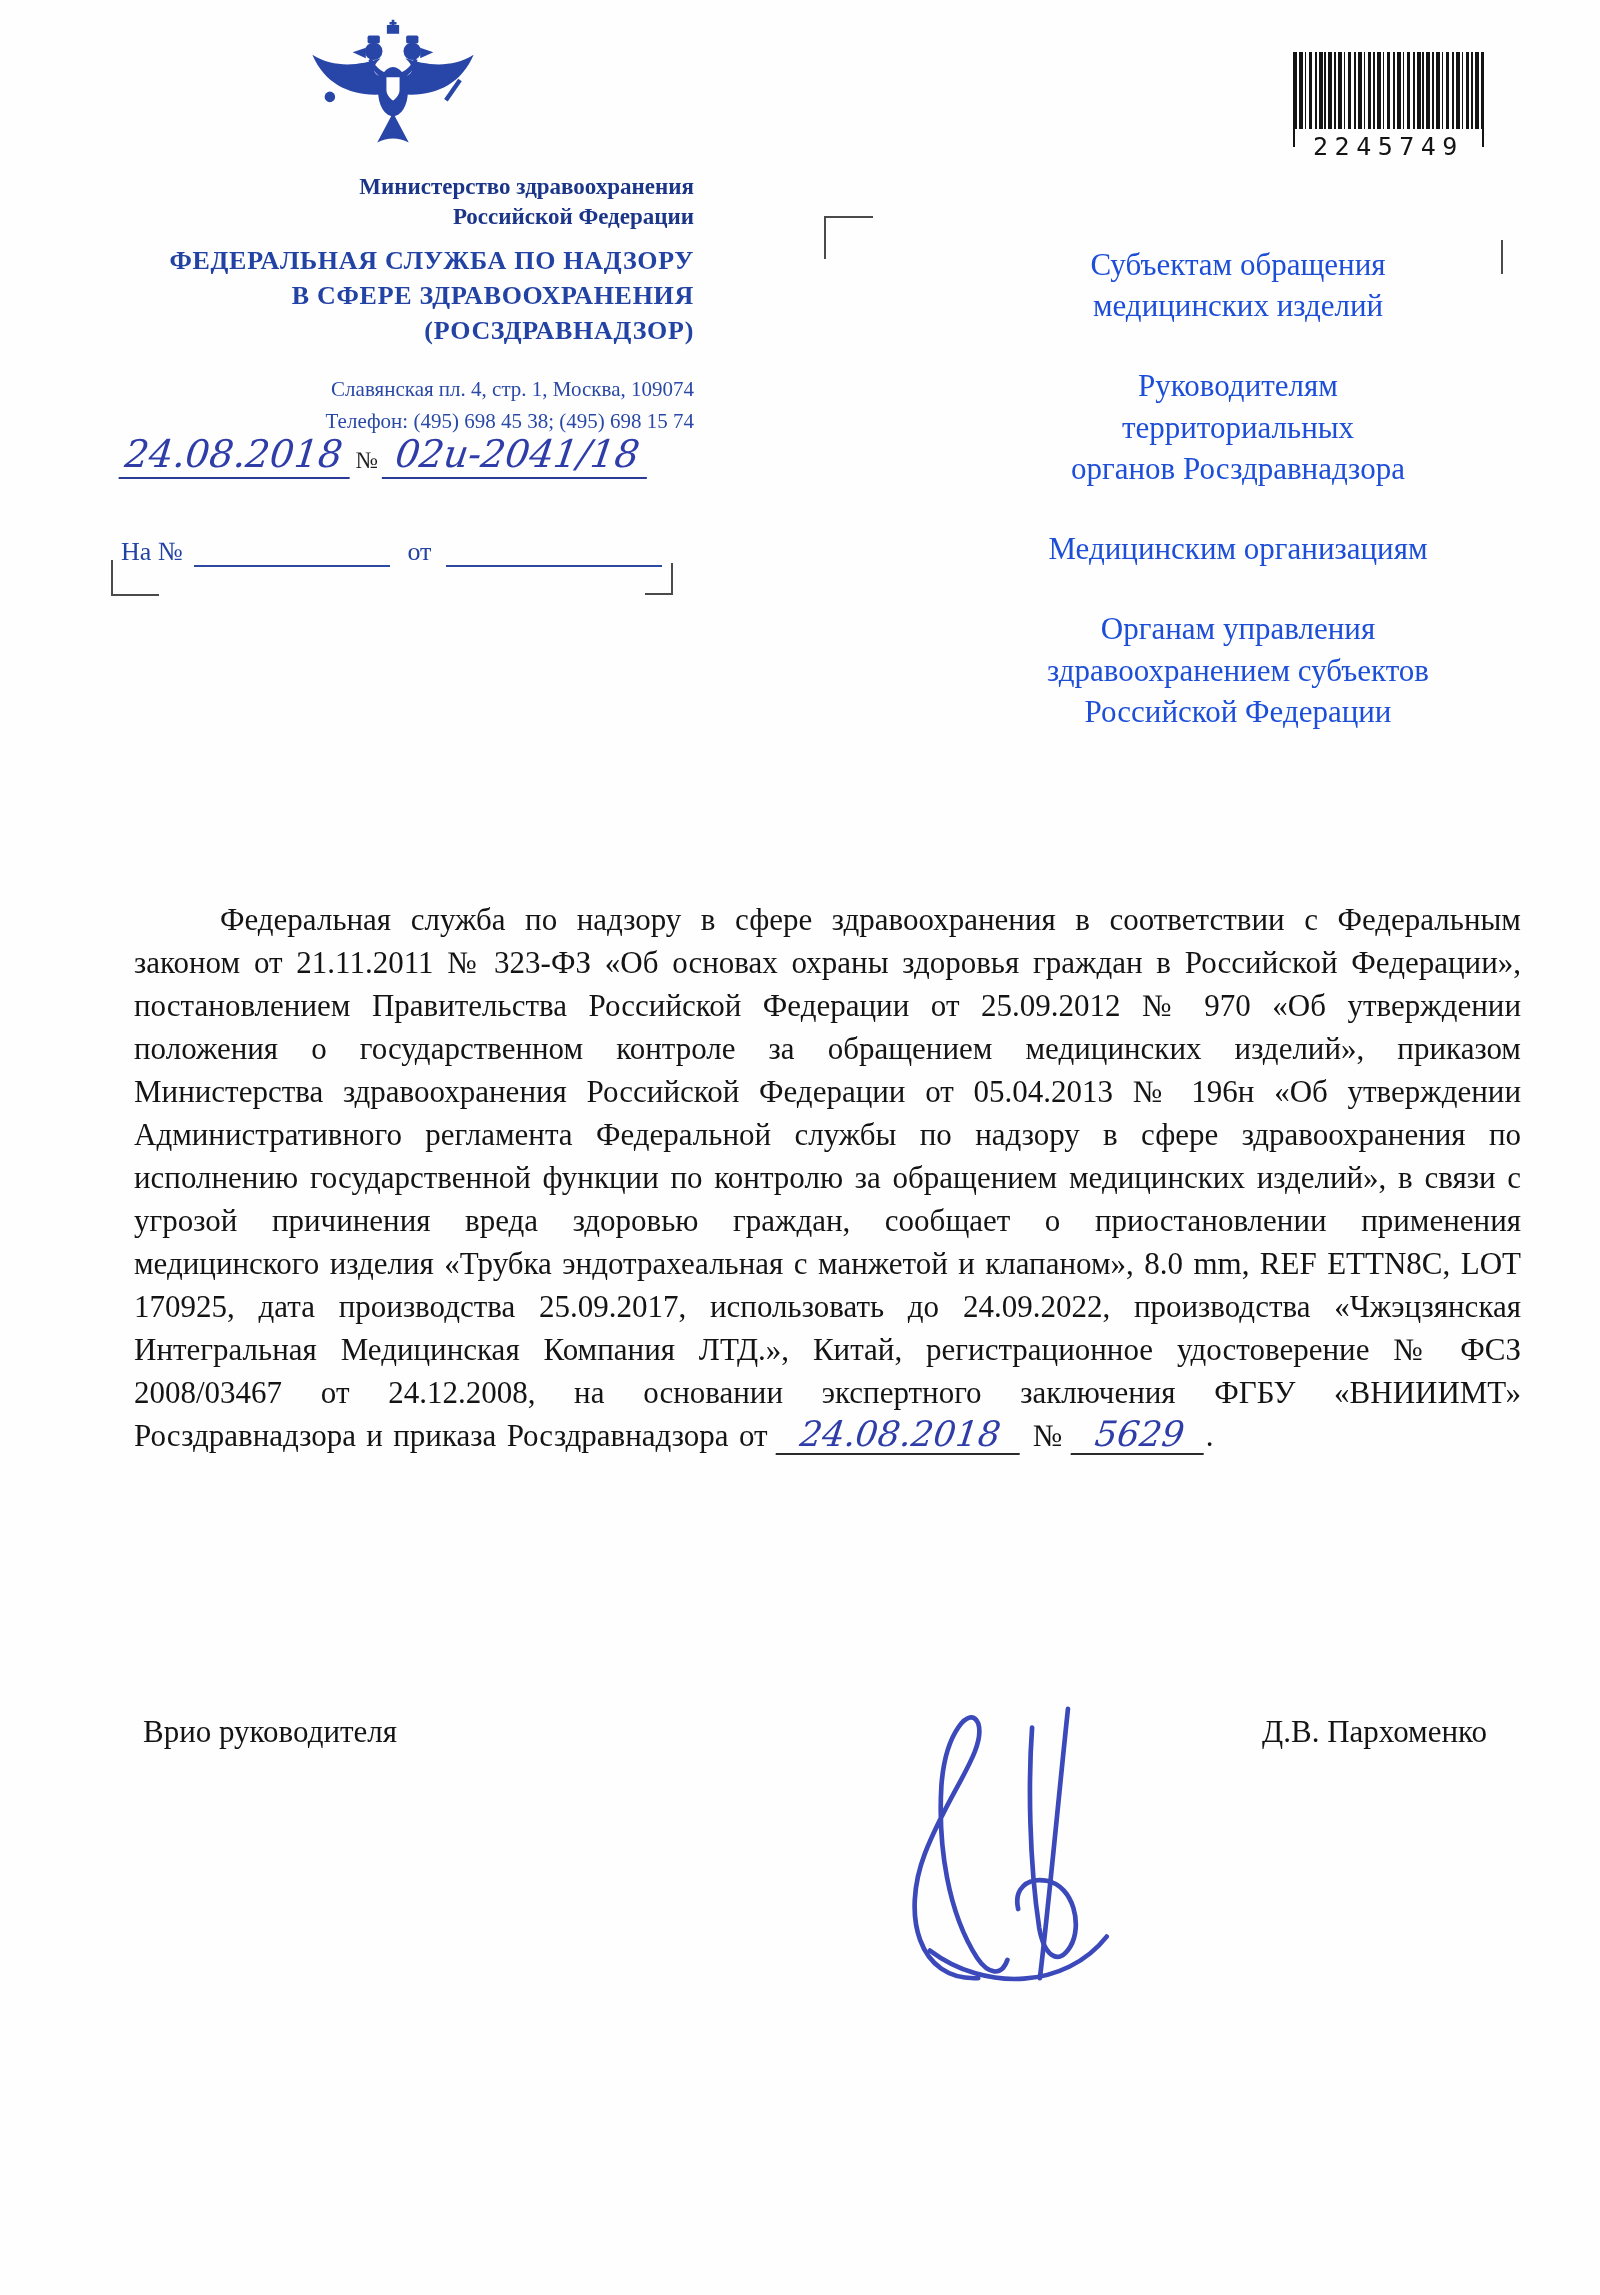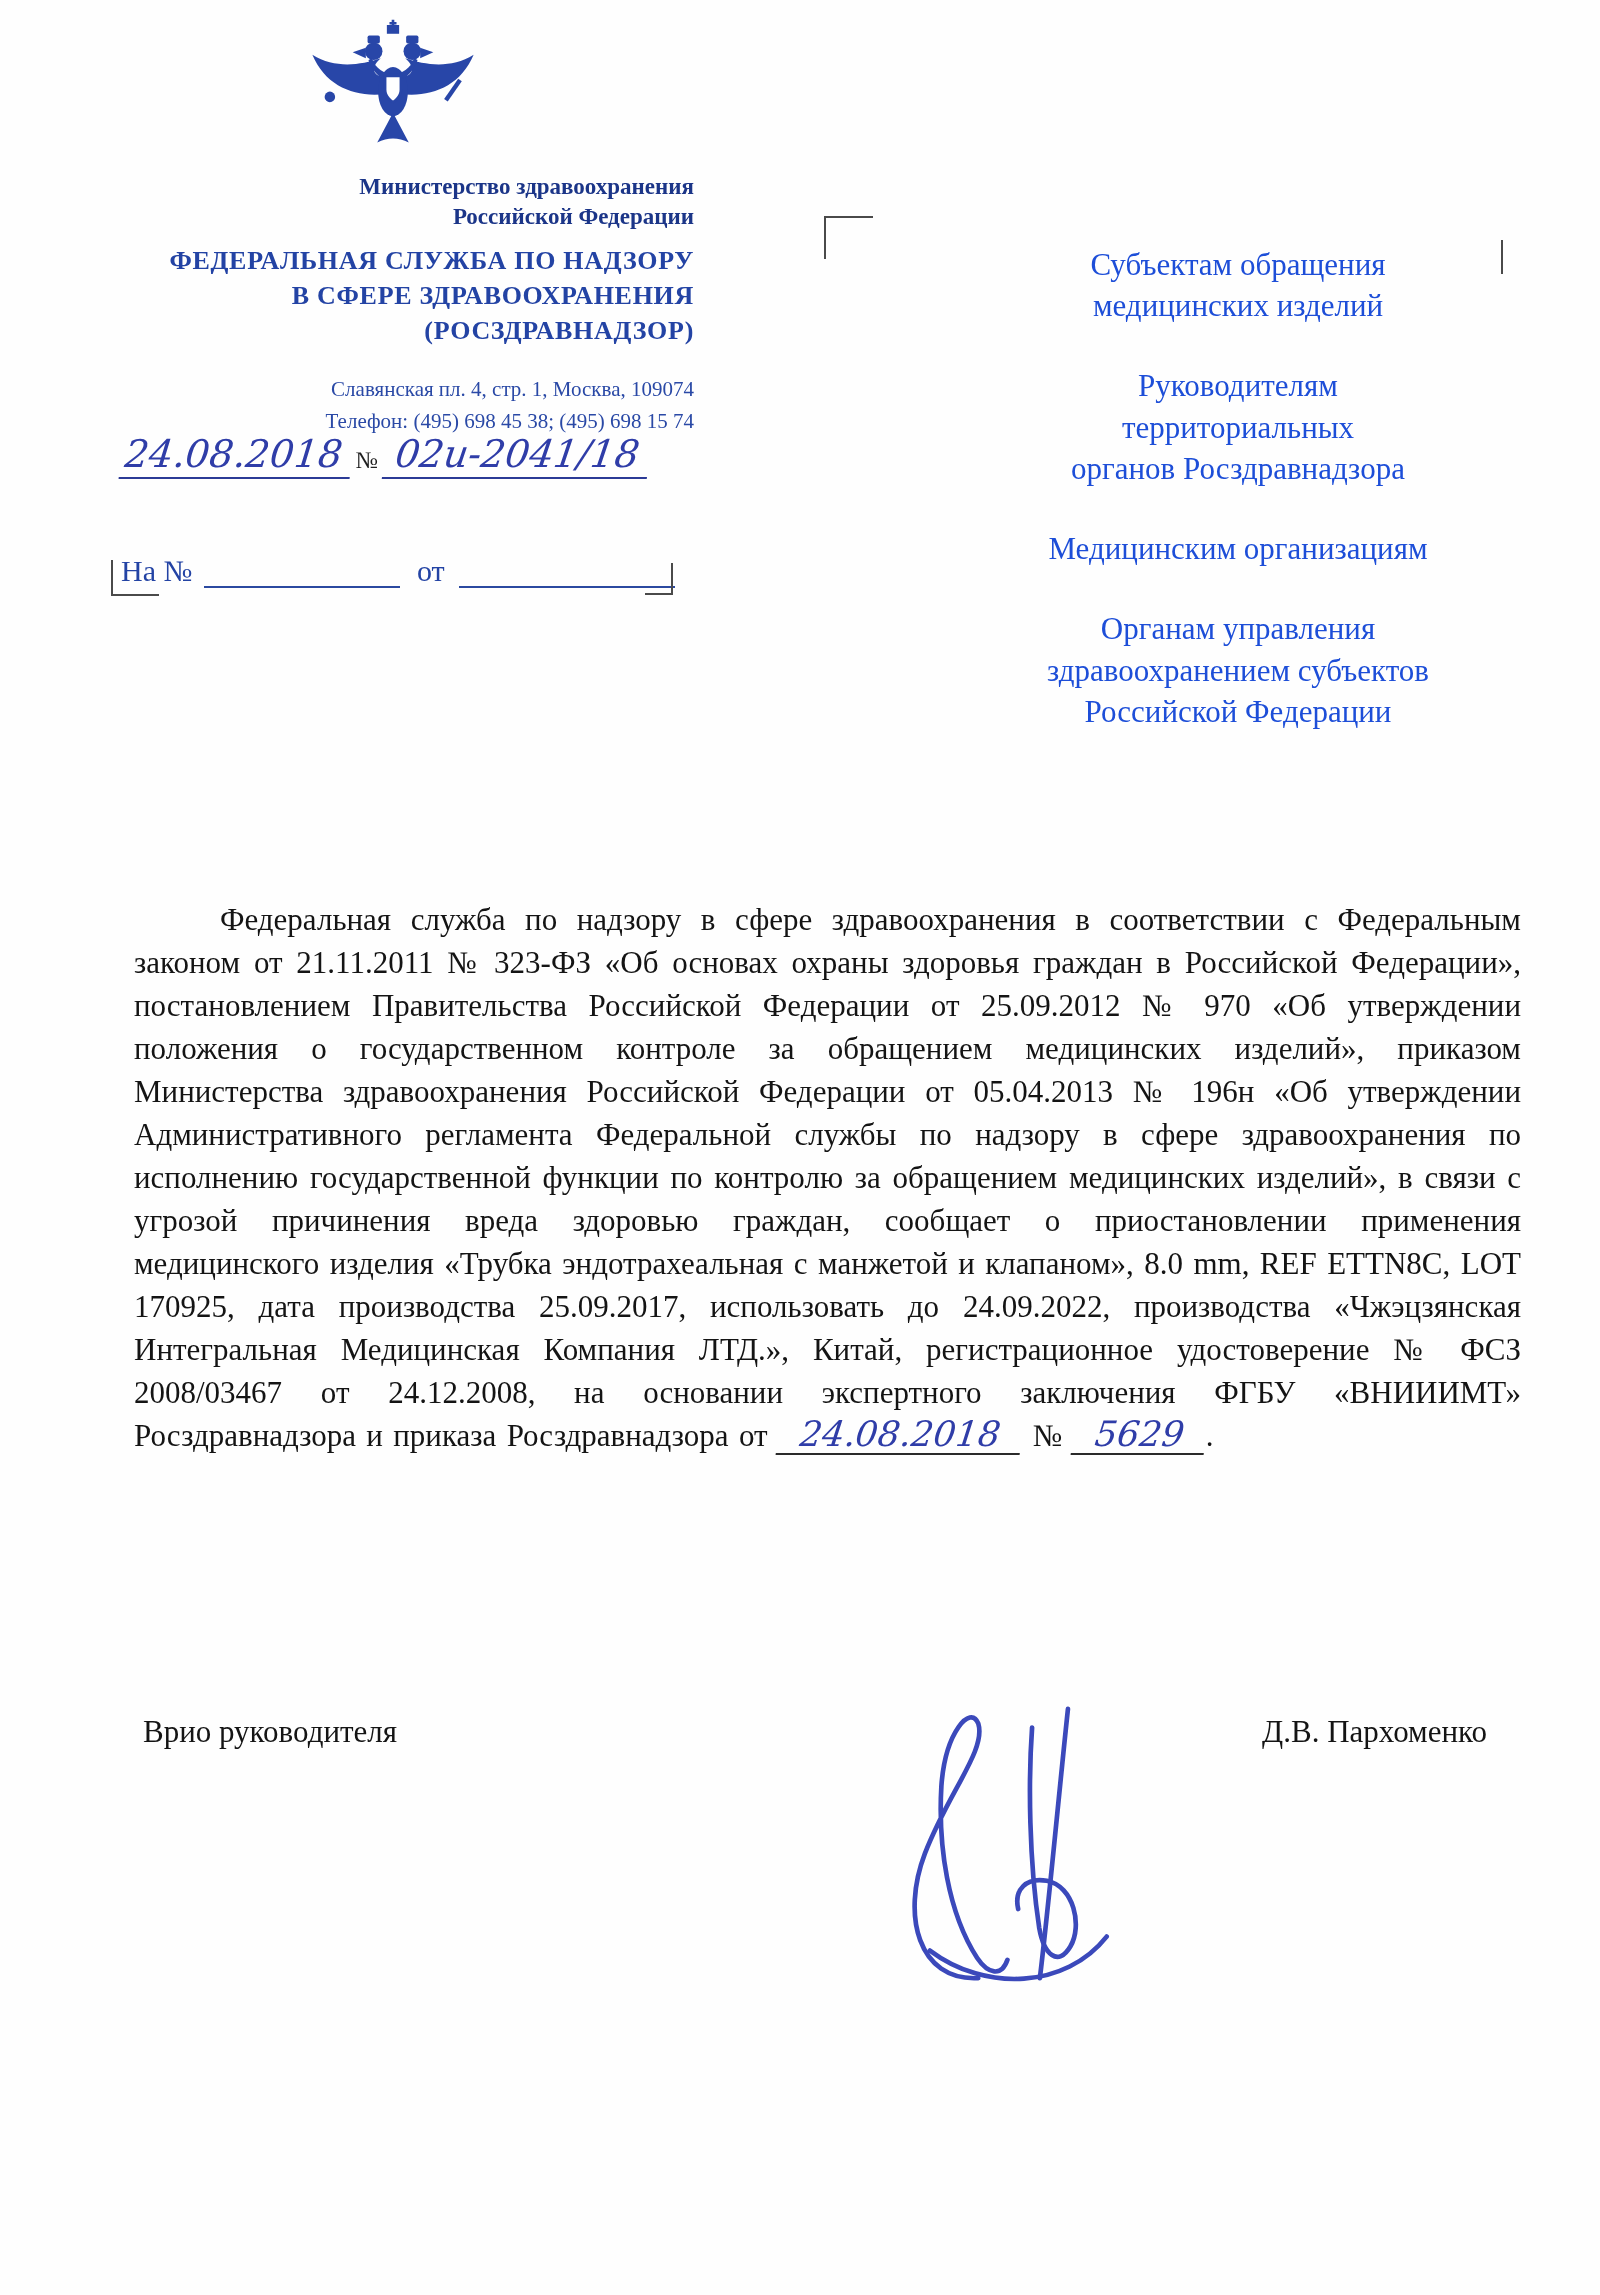--- a/index.html
+++ b/index.html
@@ -87,23 +87,23 @@
     font-size: 38px;
     border-bottom: 2px solid #2b3a96;
     padding: 0 10.5px 1.3px 10.5px;
     transform: skewX(-8deg);
     display: inline-block;
   }
 
   .reply-line {
     position: absolute;
     left: 121px;
-    top: 554px;
+    top: 537px;
     width: 589px;
-    font-size: 30px;
+    font-size: 26px;
     color: #2343a4;
     display: flex;
     align-items: flex-end;
   }
   .blank {
     display: inline-block;
     border-bottom: 2px solid #2b49a0;
     height: 25px;
   }
   .blank-1 { width: 196px; margin: 0 17px 0 11.8px; }
@@ -300,20 +300,26 @@
     <span>от</span>
     <span class="blank blank-2"></span>
   </div>
 
   <div class="mark mark-bl"></div>
   <div class="mark mark-br"></div>
   <div class="mark mark-addr-tl"></div>
   <div class="mark mark-addr-tr"></div>
 
 
+  <div class="barcode">
+    <div class="bars"></div>
+    <div class="guard left"></div>
+    <div class="guard right"></div>
+    <div class="code">2245749</div>
+  </div>
 
   <div class="addressees">
     <div class="addressee">Субъектам обращения
 медицинских изделий</div>
     <div class="addressee">Руководителям
 территориальных
 органов Росздравнадзора</div>
     <div class="addressee">Медицинским организациям</div>
     <div class="addressee">Органам управления
 здравоохранением субъектов

